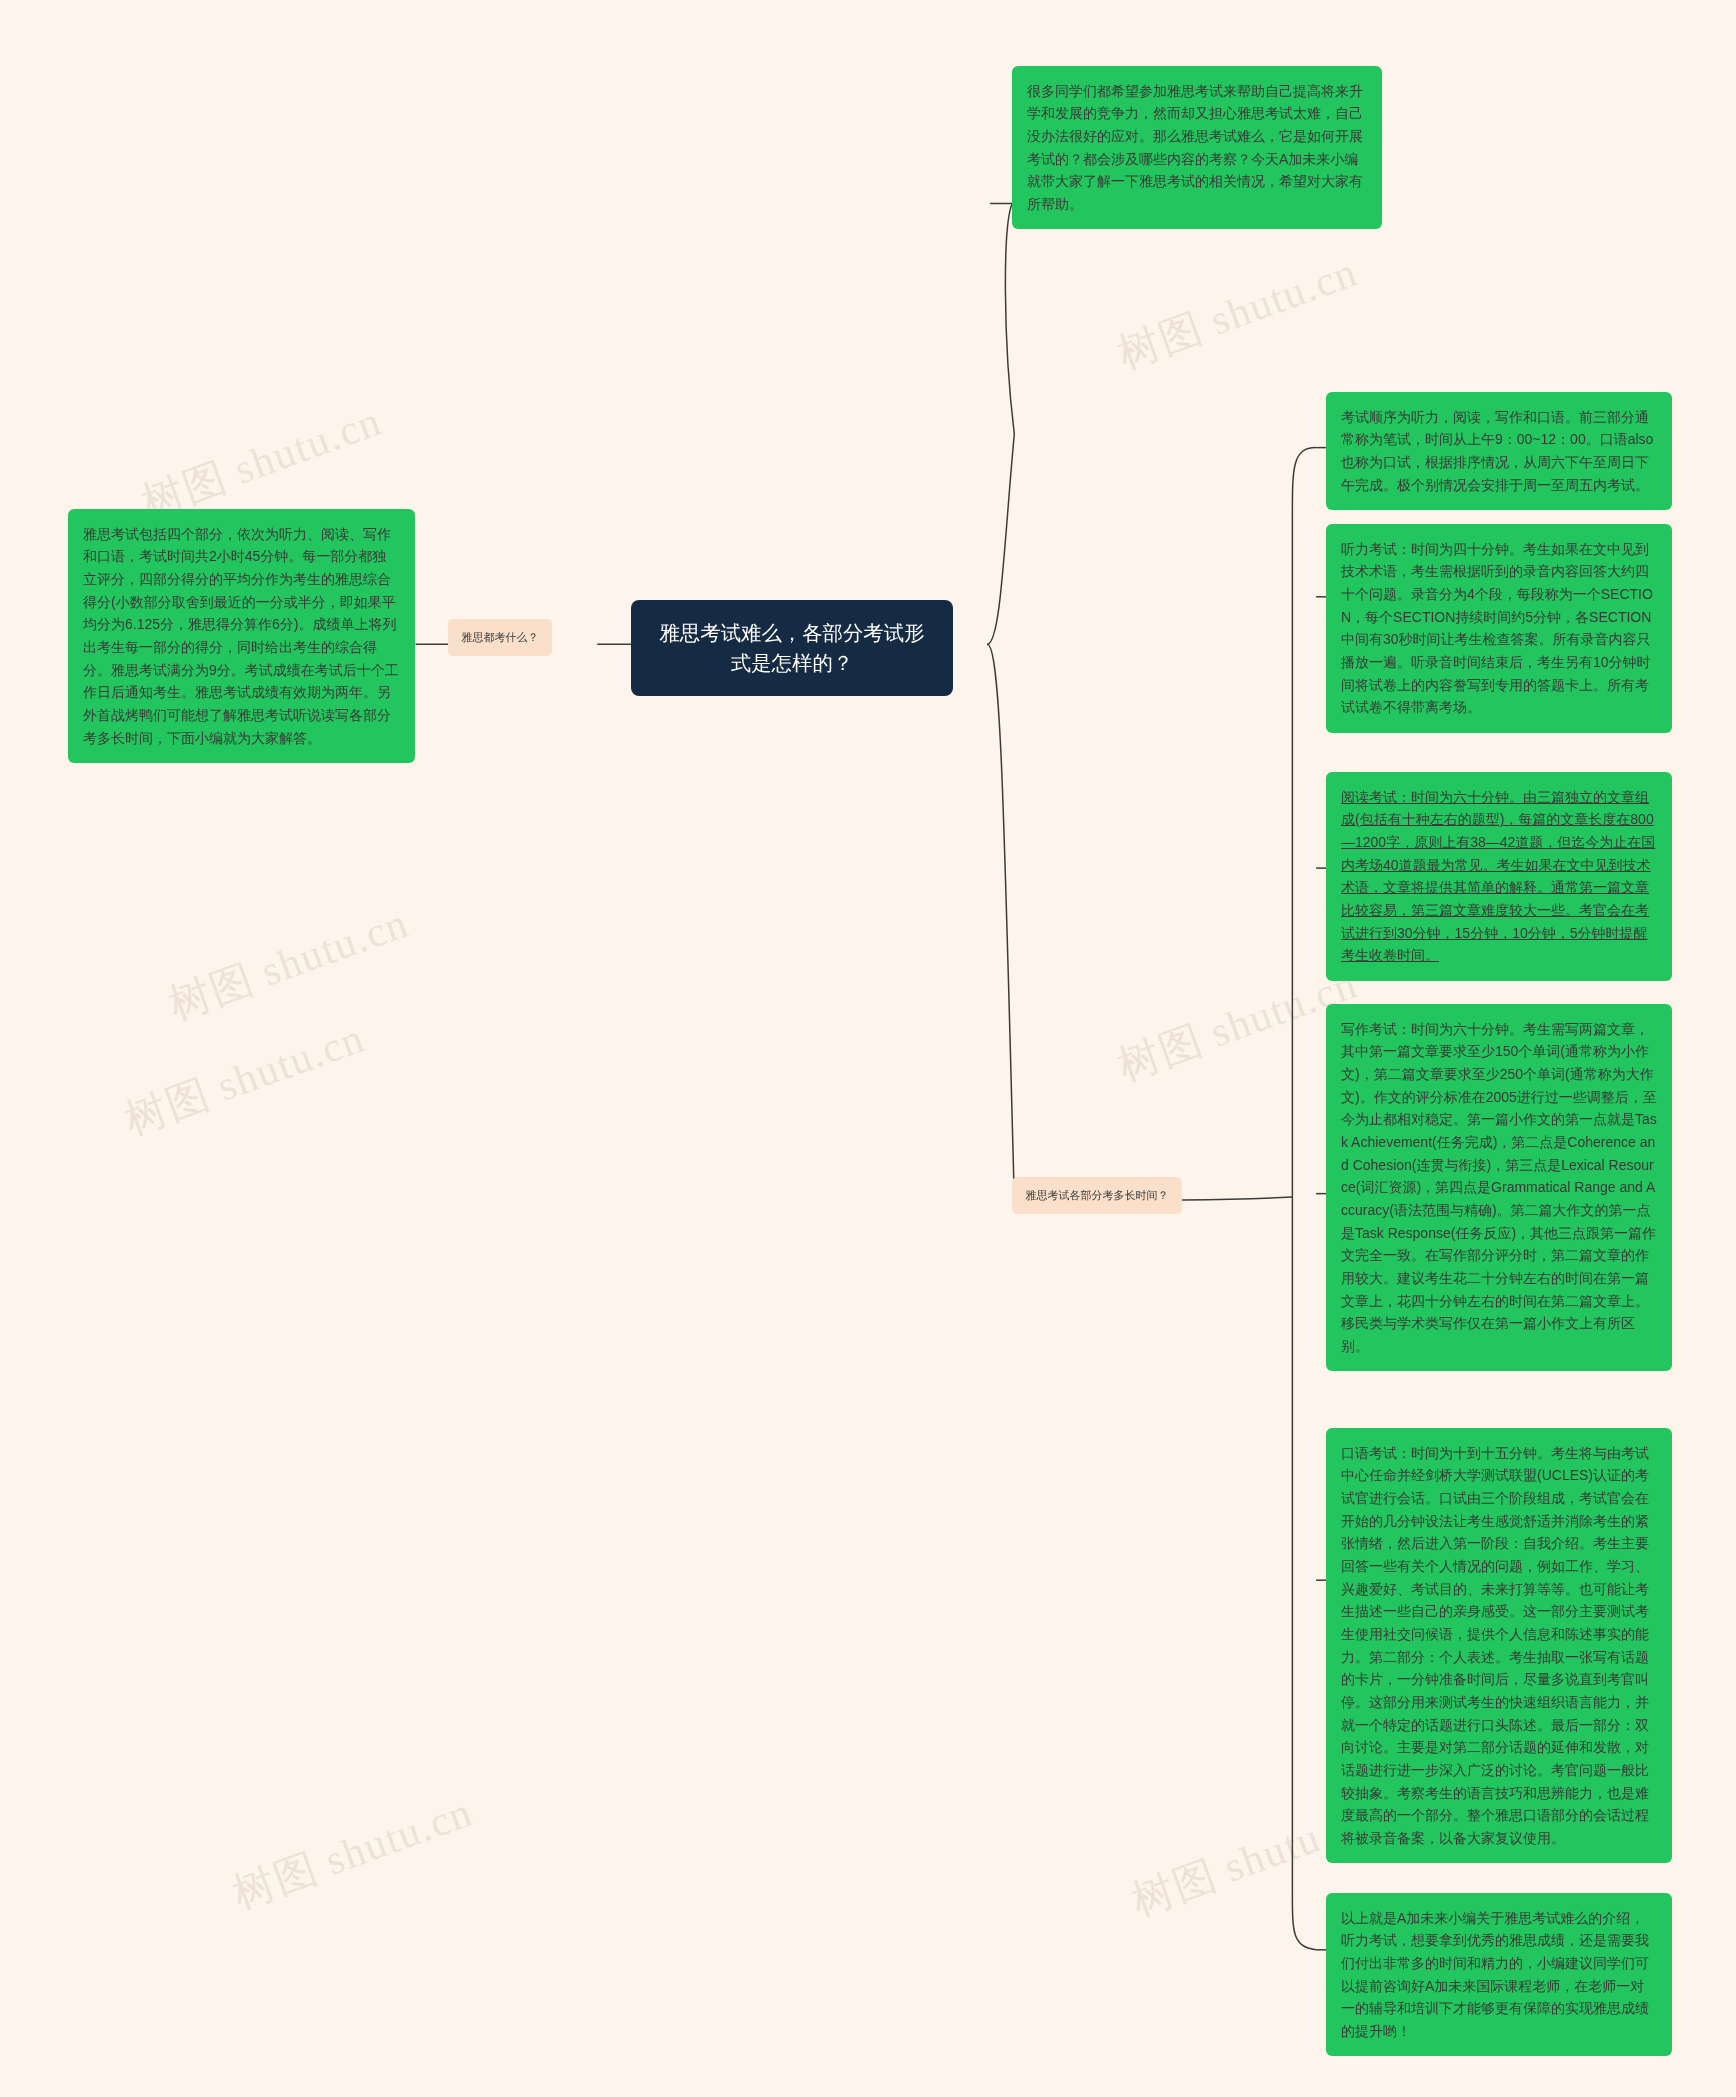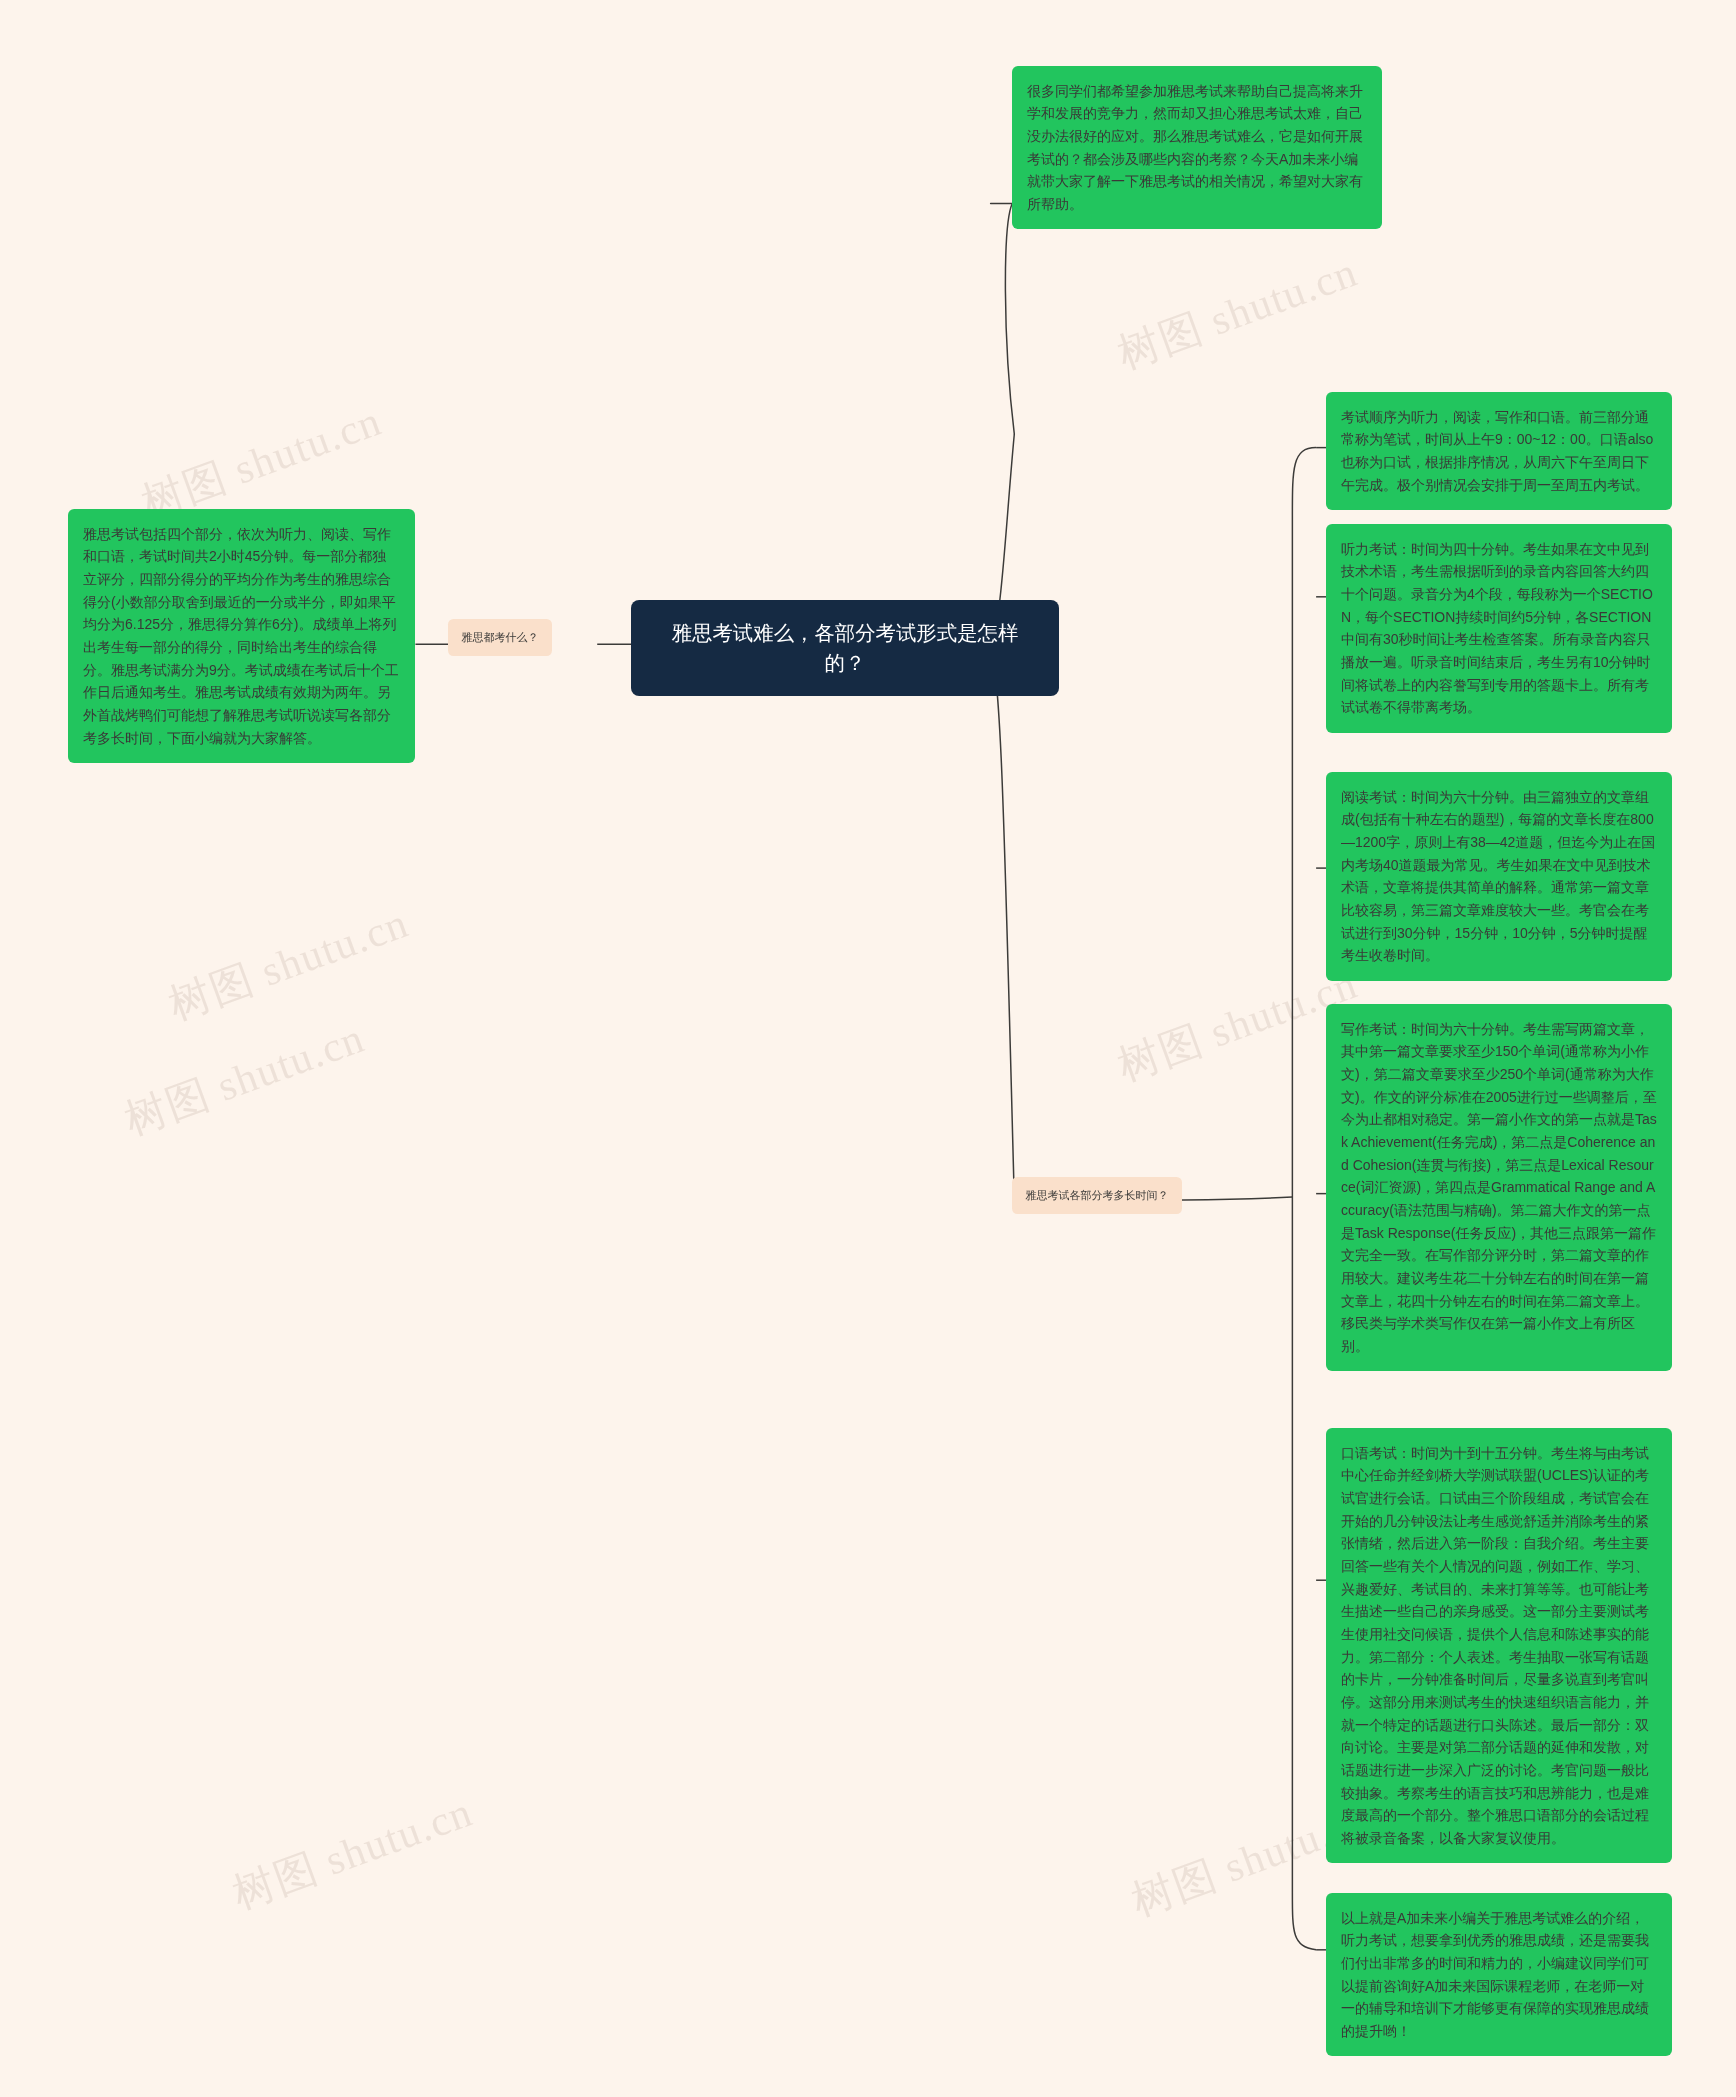--- a/index.html
+++ b/index.html
@@ -100,34 +100,34 @@
   <path d="M 1940 660 L 1955 660"></path>
   <path d="M 1940 880 L 1955 880"></path>
   <path d="M 1940 1280 L 1955 1280"></path>
   <path d="M 1940 1760 L 1955 1760"></path>
   <path d="M 1940 2330 L 1955 2330"></path>
   <path d="M 1940 2875 L 1955 2875"></path>
   <path d="M 1555 1770 C 1700 1770, 1800 1770, 1905 1765"></path>
   <path d="M 1492 300 C 1440 300, 1460 300, 1492 300"></path>
 </svg>
 
-<div class="node root-node" style="left:631px;top:600px;width:428px;">雅思考试难么，各部分考试形式是怎样的？</div>
+<div class="node root-node" style="left:631px;top:600px;width:322px;">雅思考试难么，各部分考试形式是怎样的？</div>
 
 <div class="node branch-node" style="left:448px;top:619px;">雅思都考什么？</div>
 
 <div class="node branch-node" style="left:1012px;top:1177px;">雅思考试各部分考多长时间？</div>
 
 <div class="node leaf-node" style="left:1012px;top:66px;width:370px;">很多同学们都希望参加雅思考试来帮助自己提高将来升学和发展的竞争力，然而却又担心雅思考试太难，自己没办法很好的应对。那么雅思考试难么，它是如何开展考试的？都会涉及哪些内容的考察？今天A加未来小编就带大家了解一下雅思考试的相关情况，希望对大家有所帮助。</div>
 
 <div class="node leaf-node" style="left:68px;top:509px;width:347px;">雅思考试包括四个部分，依次为听力、阅读、写作和口语，考试时间共2小时45分钟。每一部分都独立评分，四部分得分的平均分作为考生的雅思综合得分(小数部分取舍到最近的一分或半分，即如果平均分为6.125分，雅思得分算作6分)。成绩单上将列出考生每一部分的得分，同时给出考生的综合得分。雅思考试满分为9分。考试成绩在考试后十个工作日后通知考生。雅思考试成绩有效期为两年。另外首战烤鸭们可能想了解雅思考试听说读写各部分考多长时间，下面小编就为大家解答。</div>
 
 <div class="node leaf-node" style="left:1326px;top:392px;width:346px;">考试顺序为听力，阅读，写作和口语。前三部分通常称为笔试，时间从上午9：00~12：00。口语also也称为口试，根据排序情况，从周六下午至周日下午完成。极个别情况会安排于周一至周五内考试。</div>
 
 <div class="node leaf-node" style="left:1326px;top:524px;width:346px;">听力考试：时间为四十分钟。考生如果在文中见到技术术语，考生需根据听到的录音内容回答大约四十个问题。录音分为4个段，每段称为一个SECTION，每个SECTION持续时间约5分钟，各SECTION中间有30秒时间让考生检查答案。所有录音内容只播放一遍。听录音时间结束后，考生另有10分钟时间将试卷上的内容誊写到专用的答题卡上。所有考试试卷不得带离考场。</div>
 
-<div class="node leaf-node" style="left:1326px;top:772px;width:346px;">阅读考试：时间为六十分钟。由三篇独立的文章组成(包括有十种左右的题型)，每篇的文章长度在800—1200字，原则上有38—42道题，但迄今为止在国内考场40道题最为常见。考生如果在文中见到技术术语，文章将提供其简单的解释。通常第一篇文章比较容易，第三篇文章难度较大一些。考官会在考试进行到30分钟，15分钟，10分钟，5分钟时提醒考生收卷时间。</div>
+<div class="node leaf-node" style="left:1326px;top:772px;width:346px;text-decoration:underline;">阅读考试：时间为六十分钟。由三篇独立的文章组成(包括有十种左右的题型)，每篇的文章长度在800—1200字，原则上有38—42道题，但迄今为止在国内考场40道题最为常见。考生如果在文中见到技术术语，文章将提供其简单的解释。通常第一篇文章比较容易，第三篇文章难度较大一些。考官会在考试进行到30分钟，15分钟，10分钟，5分钟时提醒考生收卷时间。</div>
 
 <div class="node leaf-node" style="left:1326px;top:1004px;width:346px;">写作考试：时间为六十分钟。考生需写两篇文章，其中第一篇文章要求至少150个单词(通常称为小作文)，第二篇文章要求至少250个单词(通常称为大作文)。作文的评分标准在2005进行过一些调整后，至今为止都相对稳定。第一篇小作文的第一点就是Task Achievement(任务完成)，第二点是Coherence and Cohesion(连贯与衔接)，第三点是Lexical Resource(词汇资源)，第四点是Grammatical Range and Accuracy(语法范围与精确)。第二篇大作文的第一点是Task Response(任务反应)，其他三点跟第一篇作文完全一致。在写作部分评分时，第二篇文章的作用较大。建议考生花二十分钟左右的时间在第一篇文章上，花四十分钟左右的时间在第二篇文章上。移民类与学术类写作仅在第一篇小作文上有所区别。</div>
 
 <div class="node leaf-node" style="left:1326px;top:1428px;width:346px;">口语考试：时间为十到十五分钟。考生将与由考试中心任命并经剑桥大学测试联盟(UCLES)认证的考试官进行会话。口试由三个阶段组成，考试官会在开始的几分钟设法让考生感觉舒适并消除考生的紧张情绪，然后进入第一阶段：自我介绍。考生主要回答一些有关个人情况的问题，例如工作、学习、兴趣爱好、考试目的、未来打算等等。也可能让考生描述一些自己的亲身感受。这一部分主要测试考生使用社交问候语，提供个人信息和陈述事实的能力。第二部分：个人表述。考生抽取一张写有话题的卡片，一分钟准备时间后，尽量多说直到考官叫停。这部分用来测试考生的快速组织语言能力，并就一个特定的话题进行口头陈述。最后一部分：双向讨论。主要是对第二部分话题的延伸和发散，对话题进行进一步深入广泛的讨论。考官问题一般比较抽象。考察考生的语言技巧和思辨能力，也是难度最高的一个部分。整个雅思口语部分的会话过程将被录音备案，以备大家复议使用。</div>
 
 <div class="node leaf-node" style="left:1326px;top:1893px;width:346px;">以上就是A加未来小编关于雅思考试难么的介绍，听力考试，想要拿到优秀的雅思成绩，还是需要我们付出非常多的时间和精力的，小编建议同学们可以提前咨询好A加未来国际课程老师，在老师一对一的辅导和培训下才能够更有保障的实现雅思成绩的提升哟！</div>
 
 
 </body></html>

